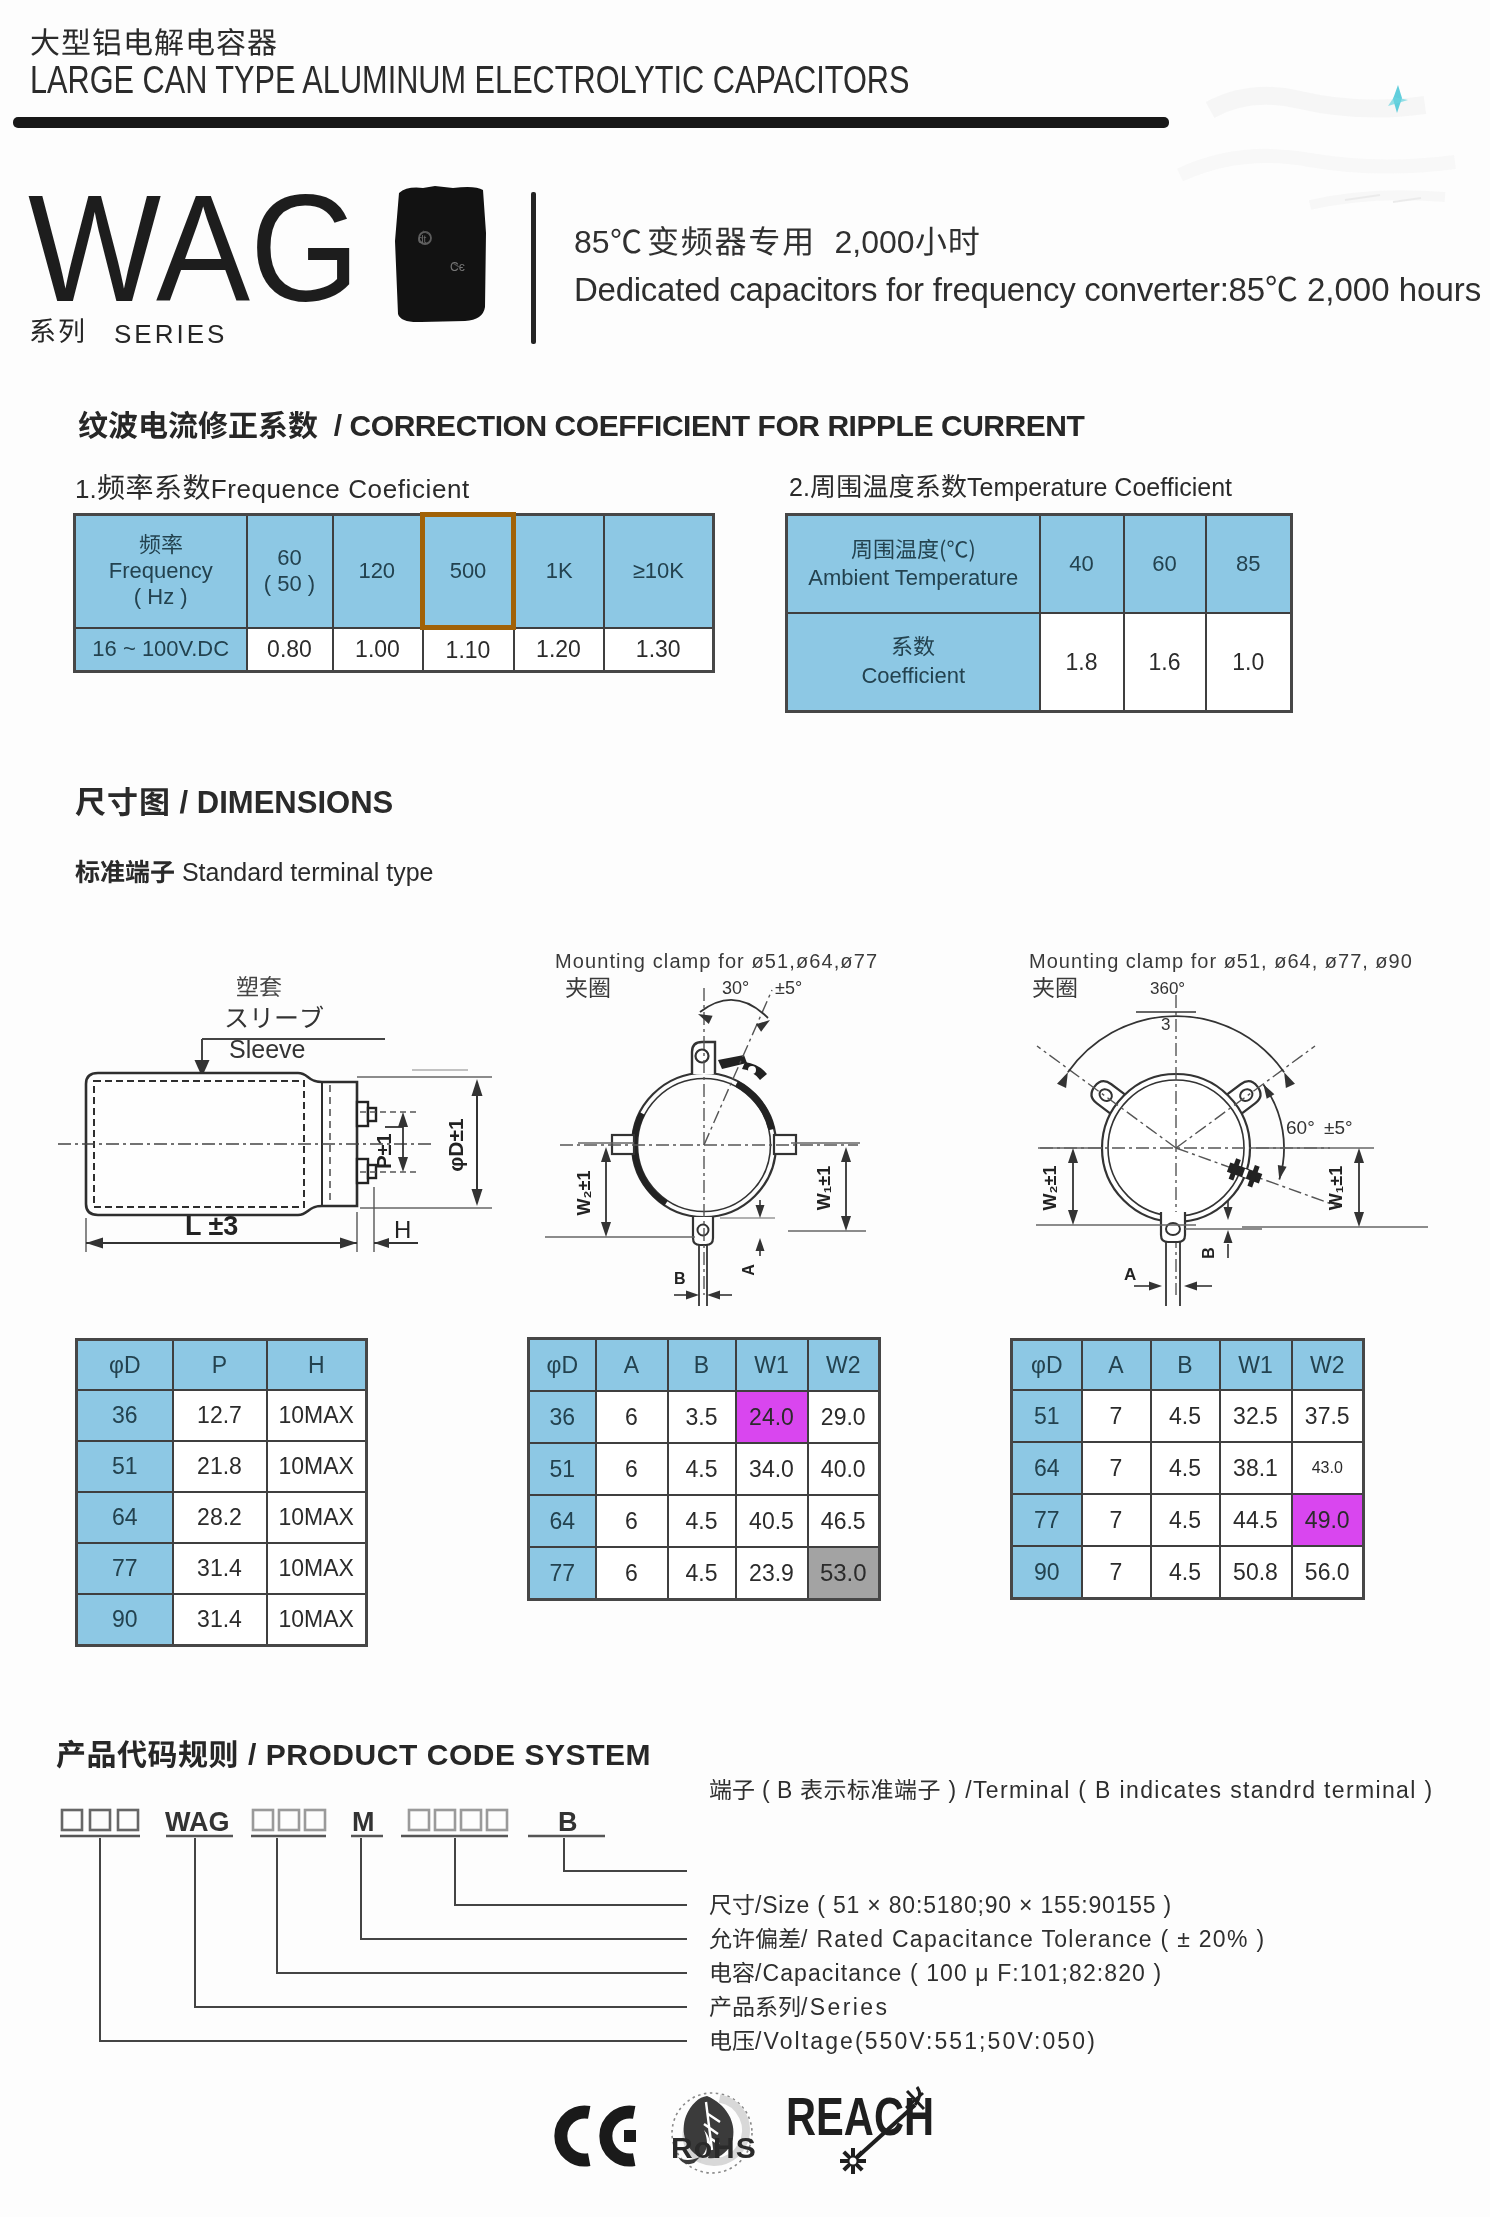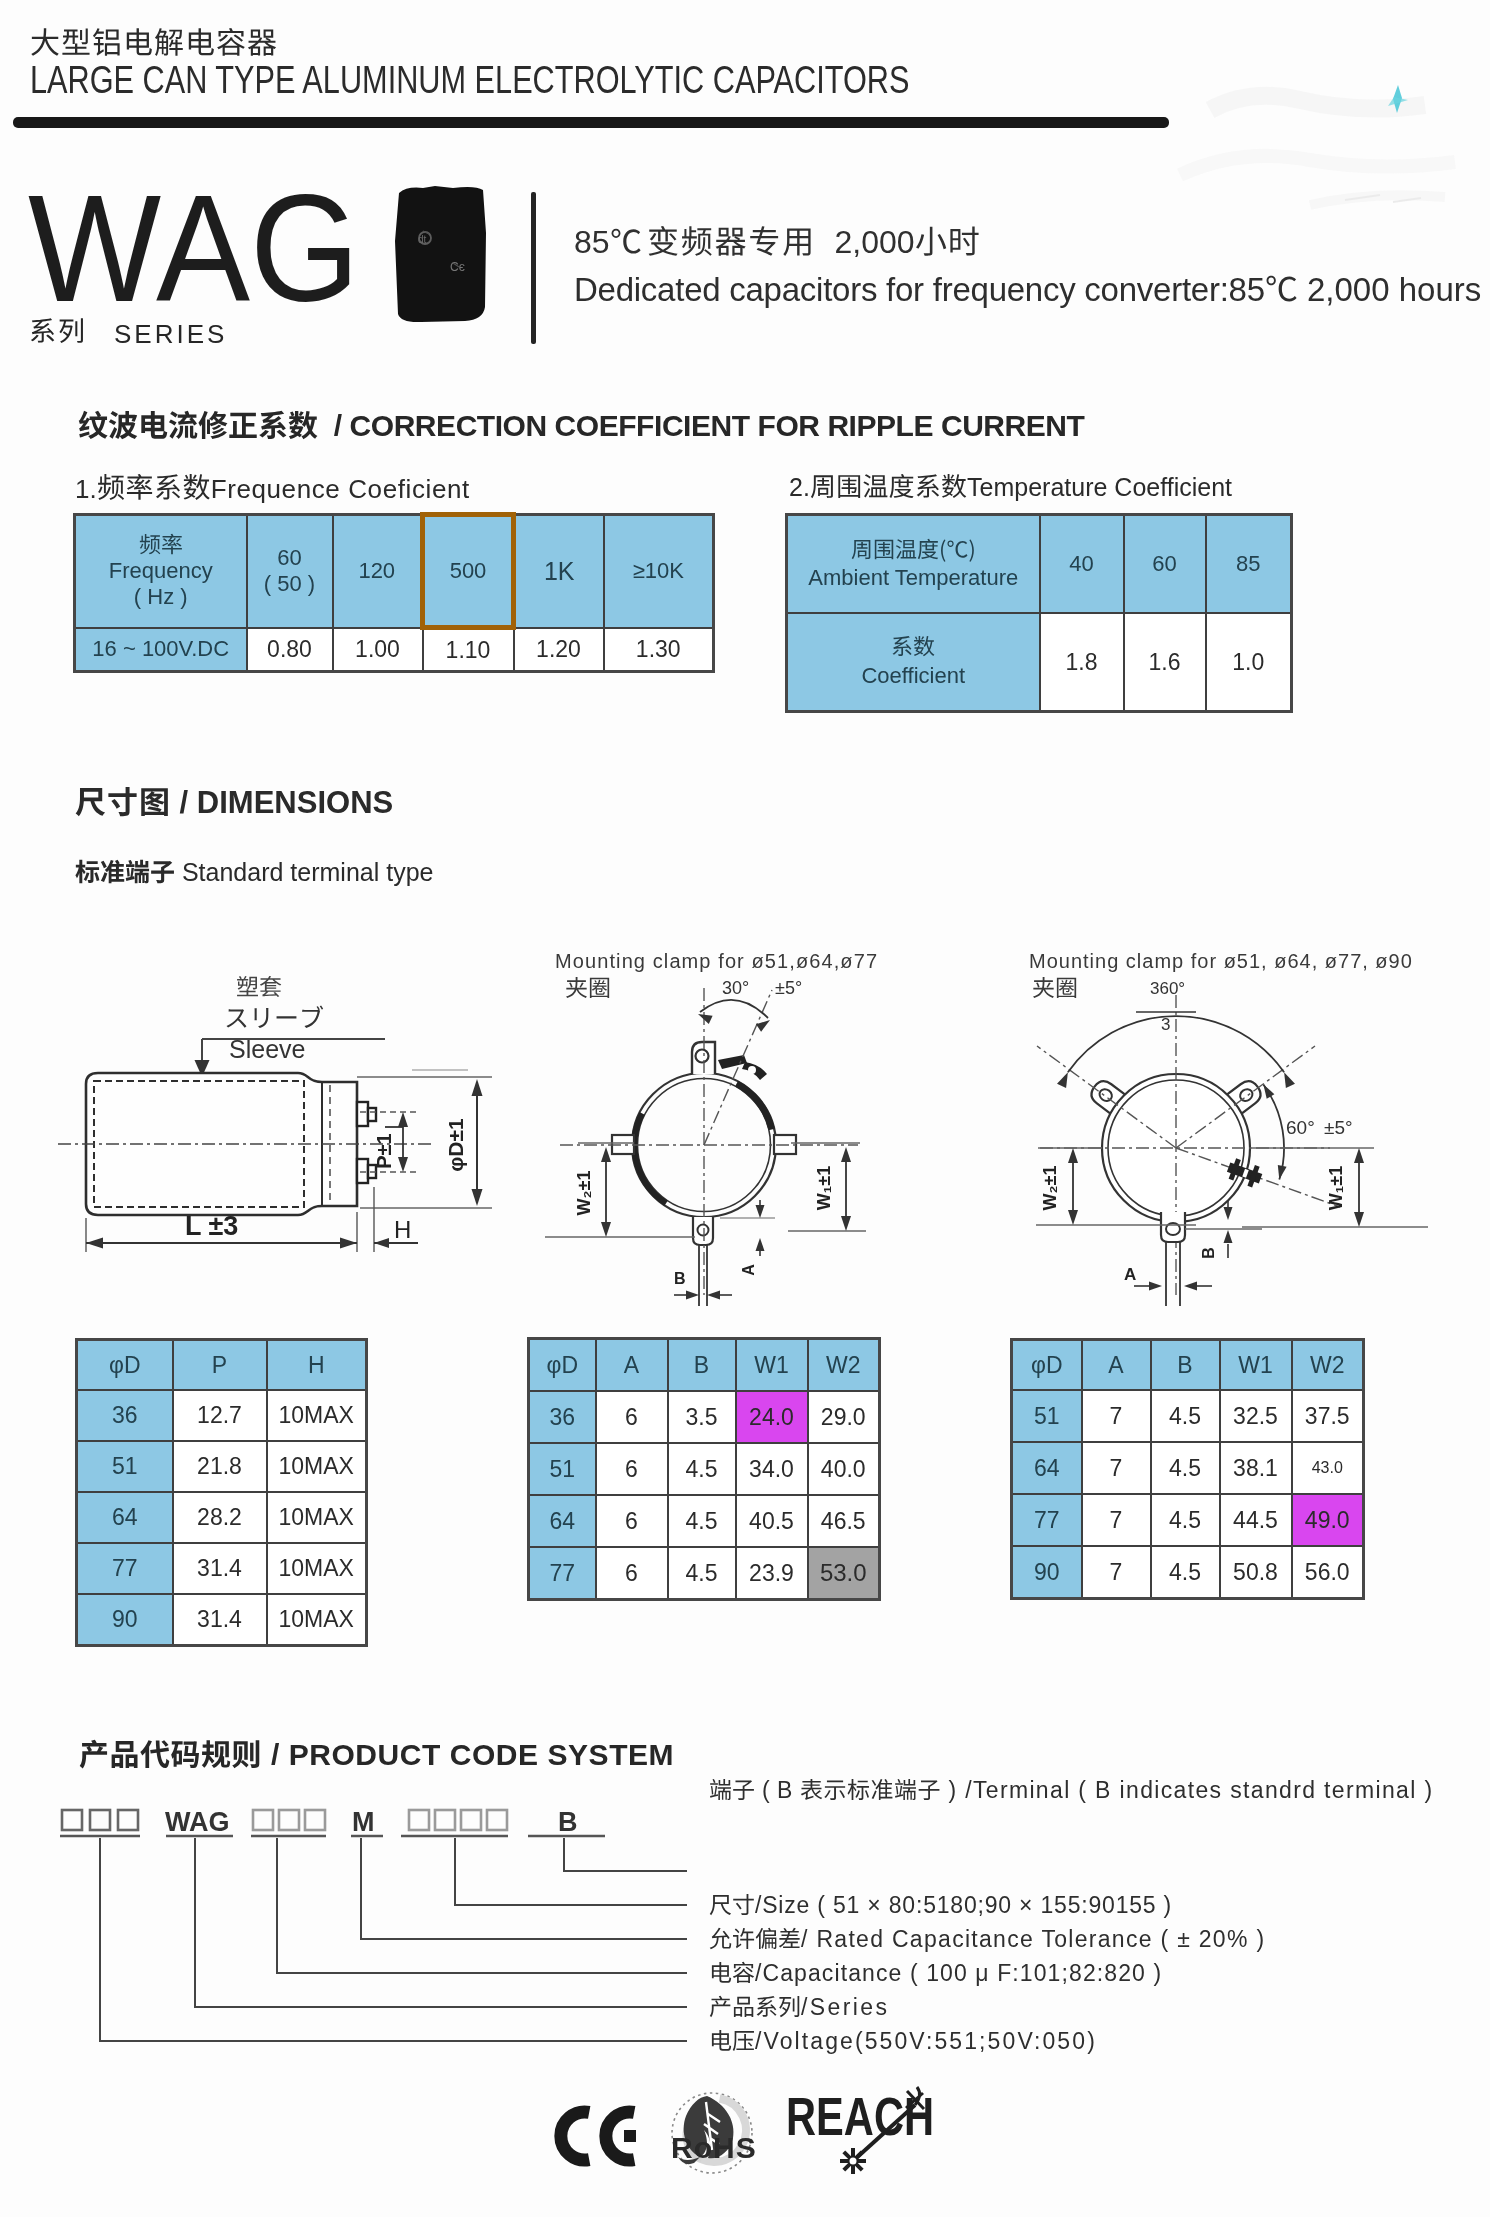--- a/index.html
+++ b/index.html
@@ -111,21 +111,21 @@
       <tr>
         <td class="blue" style="border:2px solid #3f3f3f;height:108px;font-size:22px;color:#23424f;line-height:1.18"><span style="display:inline-block;vertical-align:-4.0px;line-height:0"><svg width="44.0" height="23.3" style="overflow:visible">
               <g transform="translate(0,19.4) scale(0.02200,-0.02200)" fill="#23424f">
                 <path transform="translate(0,0)" d="M701 501C699 151 688 35 446 -30C459 -43 477 -67 483 -83C743 -9 762 129 764 501ZM728 84C795 34 881 -38 923 -82L968 -34C925 9 837 78 770 126ZM428 386C376 178 261 42 49 -25C64 -40 81 -65 88 -83C315 -3 438 144 493 371ZM133 397C113 323 80 248 37 197C54 189 81 172 93 162C135 217 174 301 196 383ZM544 609V137H608V550H854V139H922V609H742L782 714H950V781H518V714H709C699 680 686 640 672 609ZM114 753V529H39V461H248V158H316V461H502V529H334V652H479V716H334V841H266V529H176V753Z"></path>
                 <path transform="translate(1000,0)" d="M829 643C794 603 732 548 687 515L742 478C788 510 846 558 892 605ZM56 337 94 277C160 309 242 353 319 394L304 451C213 407 118 363 56 337ZM85 599C139 565 205 515 236 481L290 527C256 561 190 609 136 640ZM677 408C746 366 832 306 874 266L930 311C886 351 797 410 730 448ZM51 202V132H460V-80H540V132H950V202H540V284H460V202ZM435 828C450 805 468 776 481 750H71V681H438C408 633 374 592 361 579C346 561 331 550 317 547C324 530 334 498 338 483C353 489 375 494 490 503C442 454 399 415 379 399C345 371 319 352 297 349C305 330 315 297 318 284C339 293 374 298 636 324C648 304 658 286 664 270L724 297C703 343 652 415 607 466L551 443C568 424 585 401 600 379L423 364C511 434 599 522 679 615L618 650C597 622 573 594 550 567L421 560C454 595 487 637 516 681H941V750H569C555 779 531 818 508 847Z"></path>
               </g>
             </svg></span><br>Frequency<br>( Hz )</td>
         <td class="blue" style="border:2px solid #3f3f3f;height:108px;font-size:22px;color:#23424f;line-height:1.18">60<br>( 50 )</td>
         <td class="blue" style="border:2px solid #3f3f3f;height:108px;font-size:22px;color:#23424f;line-height:1.18">120</td>
         <td class="blue" style="border:5px solid #a16207;height:108px;font-size:22px;color:#23424f;line-height:1.18">500</td>
-        <td class="blue" style="border:2px solid #3f3f3f;height:108px;font-size:25px;color:#23424f;line-height:1.18">1K</td>
+        <td class="blue" style="border:2px solid #3f3f3f;height:108px;font-size:22px;color:#23424f;line-height:1.18">1K</td>
         <td class="blue" style="border:2px solid #3f3f3f;height:108px;font-size:22px;color:#23424f;line-height:1.18">≥10K</td>
       </tr>
       <tr>
         <td class="blue" style="border:2px solid #3f3f3f;height:40px;font-size:22px;color:#23424f">16 ~ 100V.DC</td>
         <td style="border:2px solid #3f3f3f;height:40px;font-size:23px;color:#2b2b2b;background:#fff">0.80</td>
         <td style="border:2px solid #3f3f3f;height:40px;font-size:23px;color:#2b2b2b;background:#fff">1.00</td>
         <td style="border:2px solid #3f3f3f;height:40px;font-size:23px;color:#2b2b2b;background:#fff">1.10</td>
         <td style="border:2px solid #3f3f3f;height:40px;font-size:23px;color:#2b2b2b;background:#fff">1.20</td>
         <td style="border:2px solid #3f3f3f;height:40px;font-size:23px;color:#2b2b2b;background:#fff">1.30</td>
       </tr>
@@ -475,21 +475,21 @@
       </tr>
       <tr>
         <td class="blue" style="border:2px solid #3f3f3f;height:50px;font-size:23px;color:#23424f">90</td>
         <td style="border:2px solid #3f3f3f;height:50px;font-size:23px;color:#2b2b2b;background:#fff">7</td>
         <td style="border:2px solid #3f3f3f;height:50px;font-size:23px;color:#2b2b2b;background:#fff">4.5</td>
         <td style="border:2px solid #3f3f3f;height:50px;font-size:23px;color:#2b2b2b;background:#fff">50.8</td>
         <td style="border:2px solid #3f3f3f;height:50px;font-size:23px;color:#2b2b2b;background:#fff">56.0</td>
       </tr>
     </tbody>
   </table>
-<div style="position:absolute;left:79px;top:1739px;line-height:1em;white-space:nowrap;"><span style="display:inline-block;vertical-align:-5.4px;line-height:0"><svg width="183.0" height="31.8" style="overflow:visible">
+<div style="position:absolute;left:56px;top:1739px;line-height:1em;white-space:nowrap;"><span style="display:inline-block;vertical-align:-5.4px;line-height:0"><svg width="183.0" height="31.8" style="overflow:visible">
         <g transform="translate(0,26.4) scale(0.03000,-0.03000)" fill="#272727">
           <path transform="translate(0,0)" d="M403 824C419 801 435 773 448 746H102V632H332L246 595C272 558 301 510 317 472H111V333C111 231 103 87 24 -16C51 -31 105 -78 125 -102C218 17 237 205 237 331V355H936V472H724L807 589L672 631C656 583 626 518 599 472H367L436 503C421 540 388 592 357 632H915V746H590C577 778 552 822 527 854Z"></path>
           <path transform="translate(1017,0)" d="M324 695H676V561H324ZM208 810V447H798V810ZM70 363V-90H184V-39H333V-84H453V363ZM184 76V248H333V76ZM537 363V-90H652V-39H813V-85H933V363ZM652 76V248H813V76Z"></path>
           <path transform="translate(2033,0)" d="M716 786C768 736 828 665 853 619L950 680C921 727 858 795 806 842ZM527 834C530 728 535 630 543 539L340 512L357 397L554 424C591 117 669 -72 840 -87C896 -91 951 -45 976 149C954 161 901 192 878 218C870 107 858 56 835 58C754 69 702 217 674 440L965 480L948 593L662 555C655 641 651 735 649 834ZM284 841C223 690 118 542 9 449C30 420 65 356 76 327C112 360 147 398 181 440V-88H305V620C341 680 373 743 399 804Z"></path>
           <path transform="translate(3050,0)" d="M419 218V112H776V218ZM487 652C480 543 465 402 451 315H483L828 314C813 131 794 52 772 31C762 20 752 18 736 18C717 18 678 18 637 22C654 -7 667 -53 669 -85C717 -87 761 -86 789 -83C822 -79 845 -69 869 -42C904 -4 926 104 946 369C948 383 950 416 950 416H839C854 541 869 683 876 795L792 803L773 798H439V690H753C746 608 736 507 725 416H576C585 489 593 573 599 645ZM43 805V697H150C125 564 84 441 21 358C37 323 59 247 63 216C77 233 91 252 104 272V-42H205V33H382V494H208C230 559 248 628 262 697H404V805ZM205 389H279V137H205Z"></path>
           <path transform="translate(4067,0)" d="M464 805V272H578V701H809V272H928V805ZM184 840V696H55V585H184V521L183 464H35V350H176C163 226 126 93 25 3C53 -16 93 -56 110 -80C193 0 240 103 266 208C304 158 345 100 368 61L450 147C425 176 327 294 288 332L290 350H431V464H297L298 521V585H419V696H298V840ZM639 639V482C639 328 610 130 354 -3C377 -20 416 -65 430 -88C543 -28 618 50 666 134V44C666 -43 698 -67 777 -67H846C945 -67 963 -22 973 131C946 137 906 154 880 174C876 51 870 24 845 24H799C780 24 771 32 771 57V303H731C745 365 750 426 750 480V639Z"></path>
           <path transform="translate(5083,0)" d="M74 803V185H185V696H425V190H541V803ZM807 837V63C807 44 799 38 780 37C759 37 694 37 628 40C646 6 665 -50 670 -84C762 -84 828 -81 871 -62C911 -42 926 -8 926 62V837ZM620 758V141H732V758ZM246 638V349C246 224 226 90 24 0C46 -18 84 -66 95 -91C205 -42 271 27 309 102C371 50 455 -24 495 -70L570 15C528 60 439 131 378 178L313 110C350 187 359 271 359 346V638Z"></path>
         </g>
       </svg></span><span style="font-size:30px;font-weight:bold;color:#272727;letter-spacing:0.55px"> / PRODUCT CODE SYSTEM</span></div>
 <svg class="abs" style="left:0px;top:1795px" width="1490" height="270" viewBox="0 0 1490 270" font-family="Liberation Sans">

